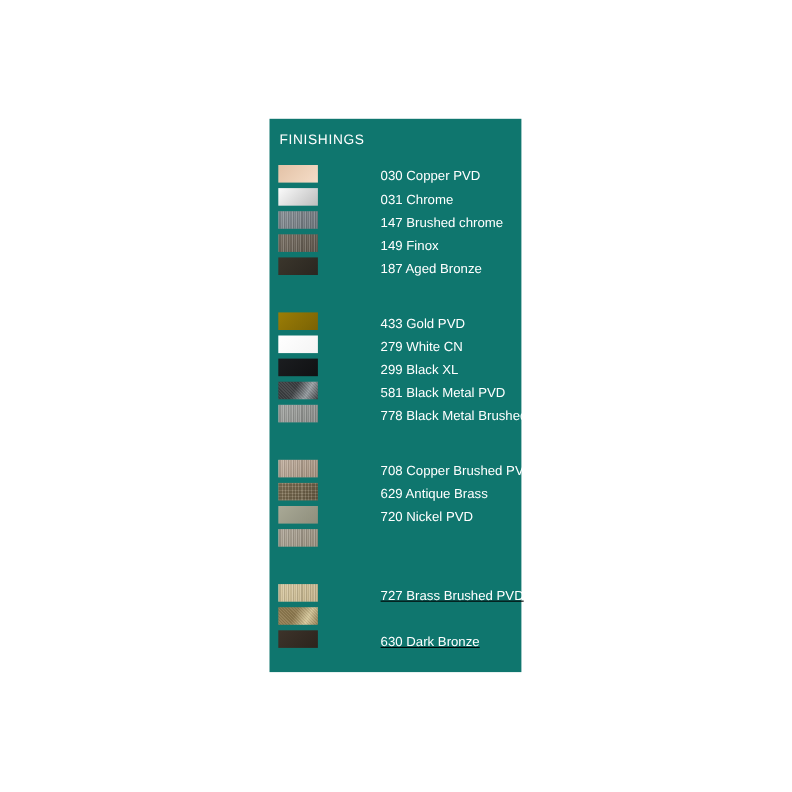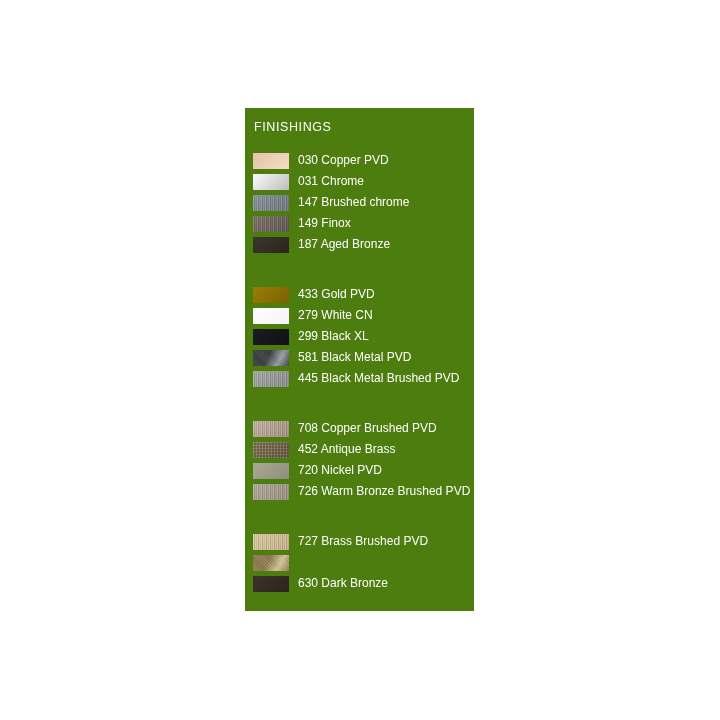--- a/index.html
+++ b/index.html
@@ -14,21 +14,21 @@
     font-family: "Liberation Sans", sans-serif;
     position: relative;
   }
 
   #finishings-panel {
     position: absolute;
     left: 245px;
     top: 108px;
     width: 229px;
     height: 503px;
-    background: #4d7c0f;
+    background: #0f766e;
     box-sizing: border-box;
     padding: 0;
   }
 
   .panel-title {
     position: absolute;
     left: 9px;
     top: 12px;
     color: #ffffff;
     font-size: 12.5px;
@@ -40,26 +40,26 @@
   .groups {
     position: absolute;
     left: 0;
     top: 42px;
     width: 100%;
   }
 
   .swatch-group {
     margin-bottom: 29px;
   }
-  .swatch-group:last-child { margin-bottom: 0; }
+  .swatch-group:last-child { margin-bottom: 0; text-decoration: underline; }
 
   .swatch-row {
     display: flex;
-    align-items: center;
     height: 21px;
+    gap: 48px;
   }
 
   .swatch {
     width: 36px;
     height: 16px;
     margin-left: 8px;
     flex: 0 0 36px;
     position: relative;
     overflow: hidden;
   }
@@ -153,45 +153,44 @@
         <div class="swatch-row">
           <div class="swatch" style="background: linear-gradient(118deg, rgb(60, 63, 66) 0%, rgb(60, 63, 66) 42%, rgb(154, 160, 164) 72%, rgb(60, 63, 66) 100%);">
             <div class="grain grain-dots"></div>
           </div>
           <div class="swatch-label">581 Black Metal PVD</div>
         </div>
         <div class="swatch-row">
           <div class="swatch" style="background: linear-gradient(135deg, rgb(167, 169, 166) 0%, rgb(138, 141, 138) 100%);">
             <div class="grain grain-v"></div>
           </div>
-          <div class="swatch-label">445 Black Metal Brushed PVD</div>
+          <div class="swatch-label">778 Black Metal Brushed PVD</div>
         </div>
       </div>
       <div class="swatch-group">
         <div class="swatch-row">
           <div class="swatch" style="background: linear-gradient(135deg, rgb(197, 180, 164) 0%, rgb(164, 145, 127) 100%);">
             <div class="grain grain-v"></div>
           </div>
           <div class="swatch-label">708 Copper Brushed PVD</div>
         </div>
         <div class="swatch-row">
           <div class="swatch" style="background: linear-gradient(135deg, rgb(138, 123, 93) 0%, rgb(109, 96, 71) 100%);">
             <div class="grain grain-cross"></div>
           </div>
-          <div class="swatch-label">452 Antique Brass</div>
+          <div class="swatch-label">629 Antique Brass</div>
         </div>
         <div class="swatch-row">
           <div class="swatch" style="background: linear-gradient(135deg, rgb(169, 169, 150) 0%, rgb(142, 142, 124) 100%);"></div>
           <div class="swatch-label">720 Nickel PVD</div>
         </div>
         <div class="swatch-row">
           <div class="swatch" style="background: linear-gradient(135deg, rgb(179, 170, 156) 0%, rgb(152, 144, 127) 100%);">
             <div class="grain grain-v"></div>
           </div>
-          <div class="swatch-label">726 Warm Bronze Brushed PVD</div>
         </div>
       </div>
       <div class="swatch-group">
         <div class="swatch-row">
           <div class="swatch" style="background: linear-gradient(135deg, rgb(219, 203, 164) 0%, rgb(196, 180, 141) 100%);">
             <div class="grain grain-v"></div>
           </div>
           <div class="swatch-label">727 Brass Brushed PVD</div>
         </div>
         <div class="swatch-row">

